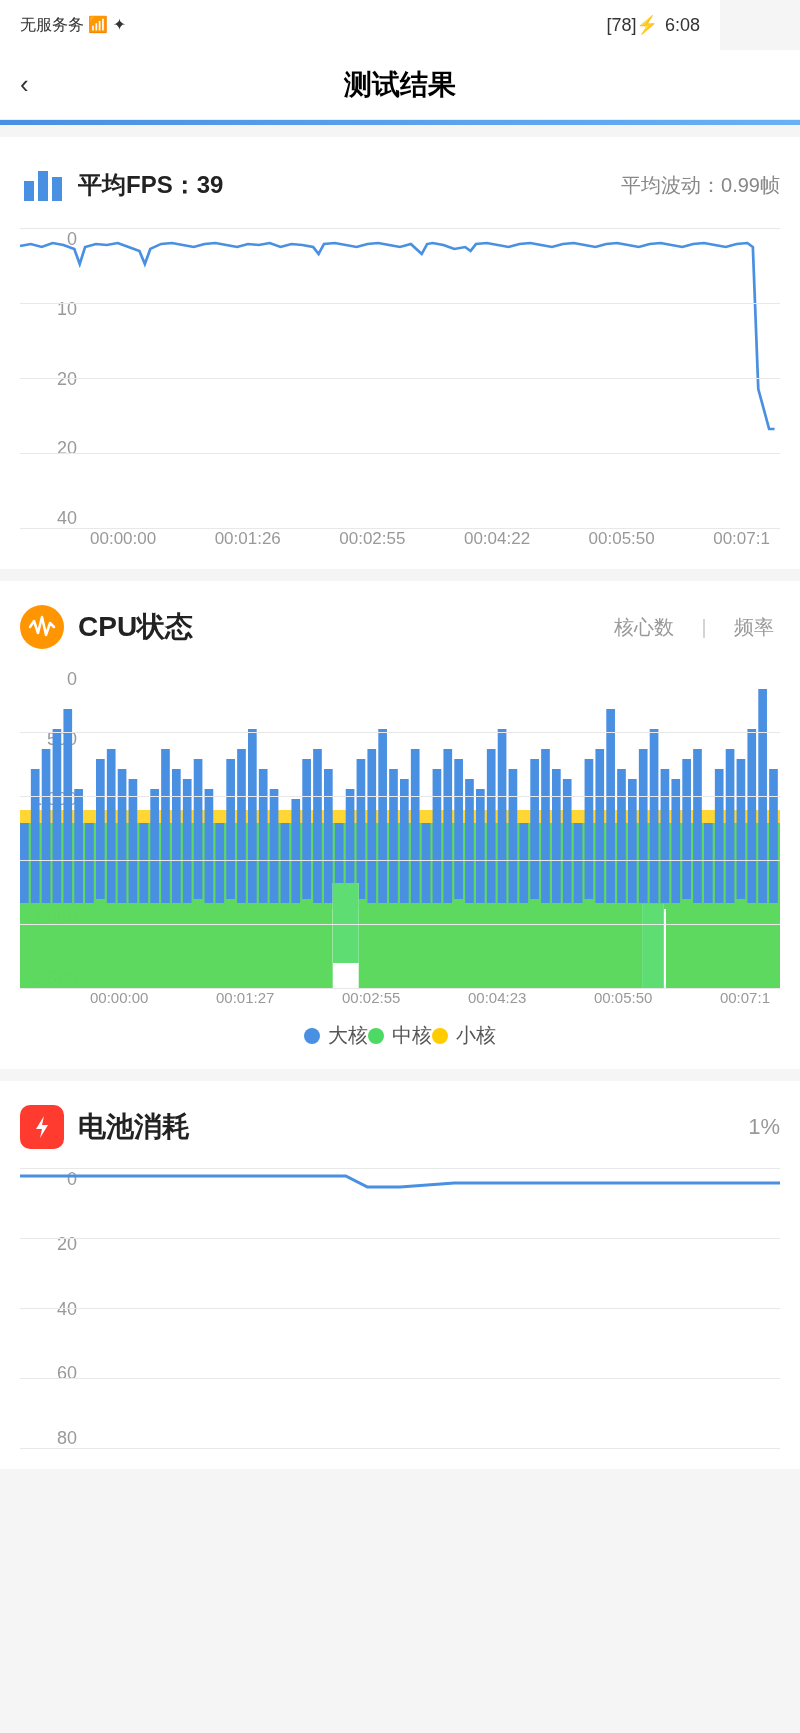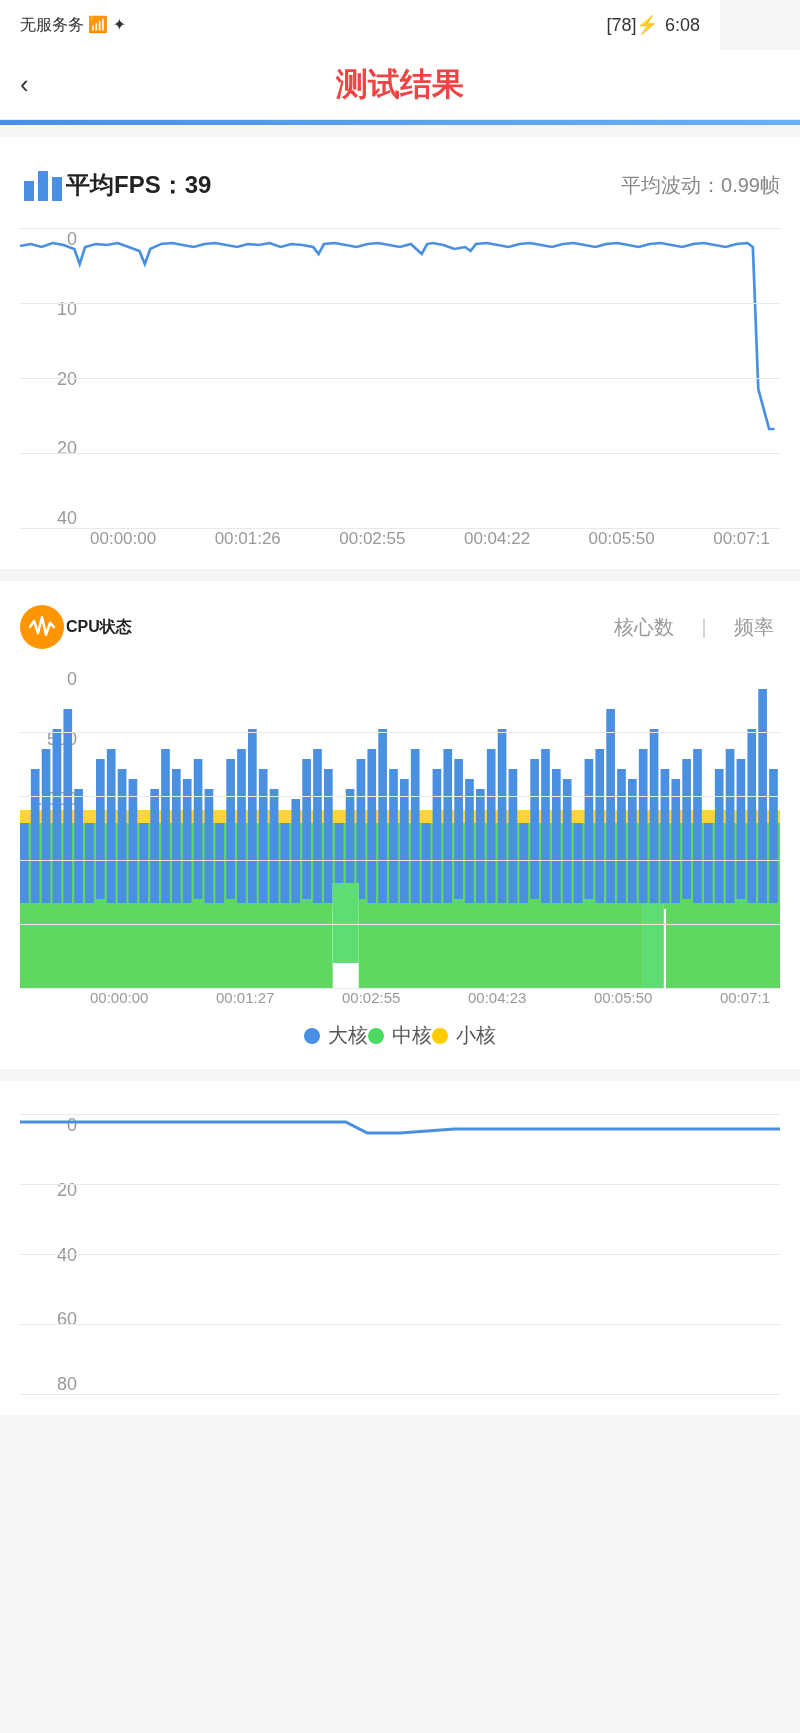--- a/index.html
+++ b/index.html
@@ -38,23 +38,23 @@
       border-bottom: 1px solid #eee;
     }
     .back-btn {
       position: absolute;
       left: 20px;
       font-size: 26px;
       color: #333;
       cursor: pointer;
     }
     .header-title {
-      font-size: 32px;
+      font-size: 28px;
       font-weight: 600;
-      color: #ef4444;
+      color: #000000;
     }
 
     
     .top-accent-bar {
       height: 5px;
       background: linear-gradient(to right, #4a90e2, #6ab0f5);
       width: 100%;
     }
 
     
@@ -67,41 +67,41 @@
     
     .section-header {
       display: flex;
       align-items: center;
       justify-content: space-between;
       margin-bottom: 20px;
     }
     .section-header-left {
       display: flex;
       align-items: center;
-      gap: 2px;
+      gap: 14px;
       text-align: center;
     }
     .fps-icon {
       background: none;
     }
     .fps-icon svg rect { fill: #4a90e2; }
     .cpu-icon-bg {
       background: #ff9500;
       border-radius: 50%;
       width: 44px; height: 44px;
       display: flex; align-items: center; justify-content: center;
     }
     .battery-section-icon {
       background: #ff3b30;
       border-radius: 10px;
       width: 44px; height: 44px;
       display: flex; align-items: center; justify-content: center;
     }
     .section-title {
-      font-size: 16px;
+      font-size: 28px;
       font-weight: 600;
       color: #222;
     }
     .section-subtitle {
       font-size: 20px;
       color: #888;
     }
     .section-link {
       font-size: 20px;
       color: #4a90e2;
@@ -414,20 +414,32 @@
       </div>
       <div class="legend-item">
         <span class="legend-dot" style="background:#ffcc00;"></span>
         <span>小核</span>
       </div>
     </div>
   </div>
 </div>
 
 <div class="section-card">
+  <div class="section-header">
+    <div class="section-header-left">
+      <div class="battery-section-icon">
+        <svg width="28" height="28" viewBox="0 0 28 28" fill="none">
+
+          <polygon points="16,3 8,16 14,16 12,25 20,12 14,12" fill="white"></polygon>
+        </svg>
+      </div>
+      <div class="section-title">电池消耗</div>
+    </div>
+    <div class="section-value">1%</div>
+  </div>
 
   <div class="chart-container">
     <div style="display:flex; align-items:stretch;">
       <div class="chart-y-axis" style="height:280px;">
         <span>80</span>
         <span>60</span>
         <span>40</span>
         <span>20</span>
         <span>0</span>
       </div>

